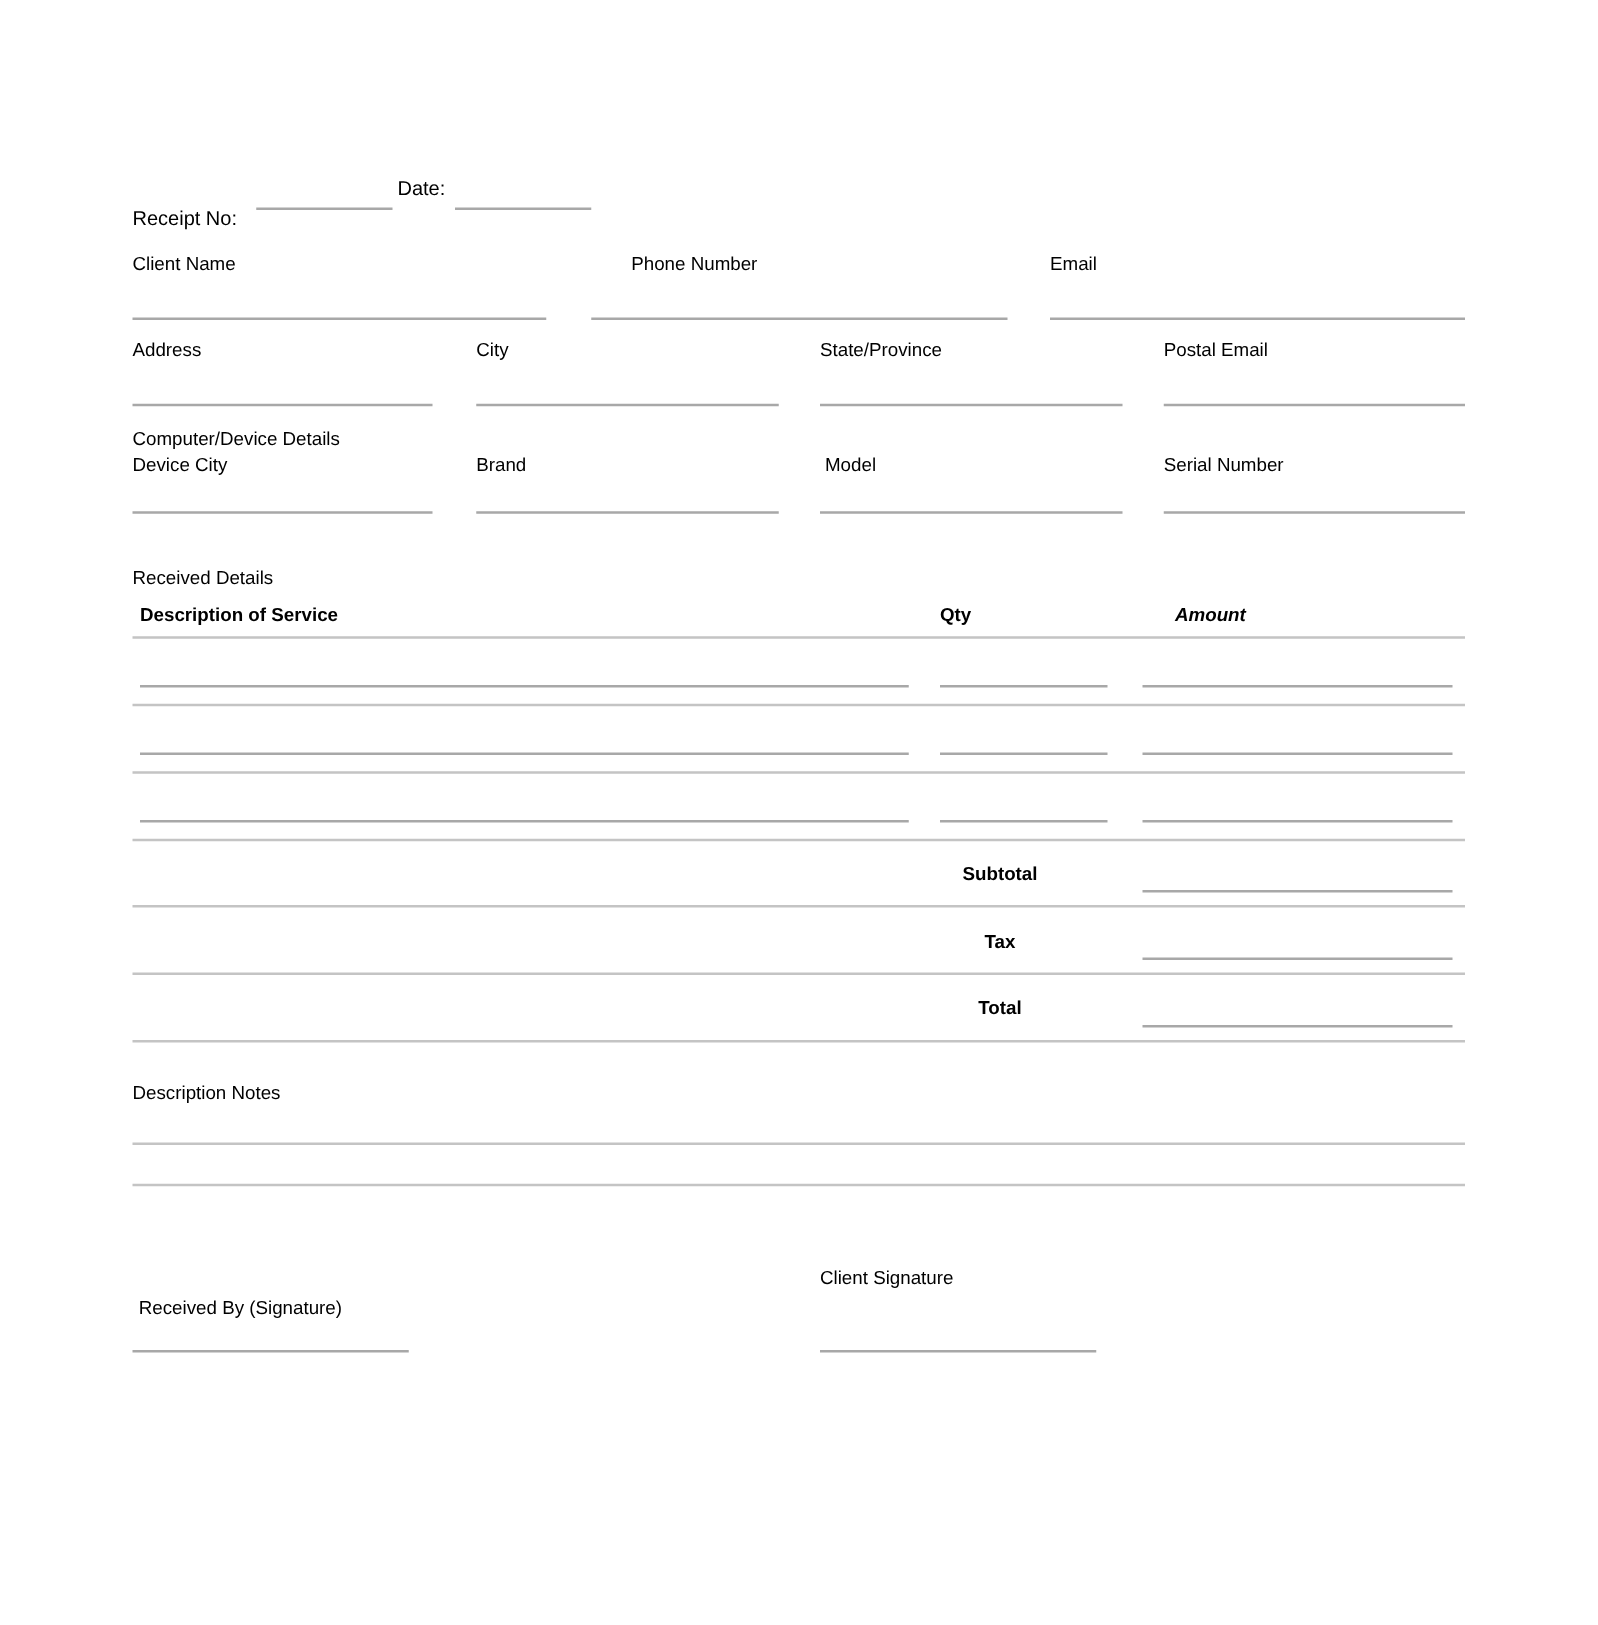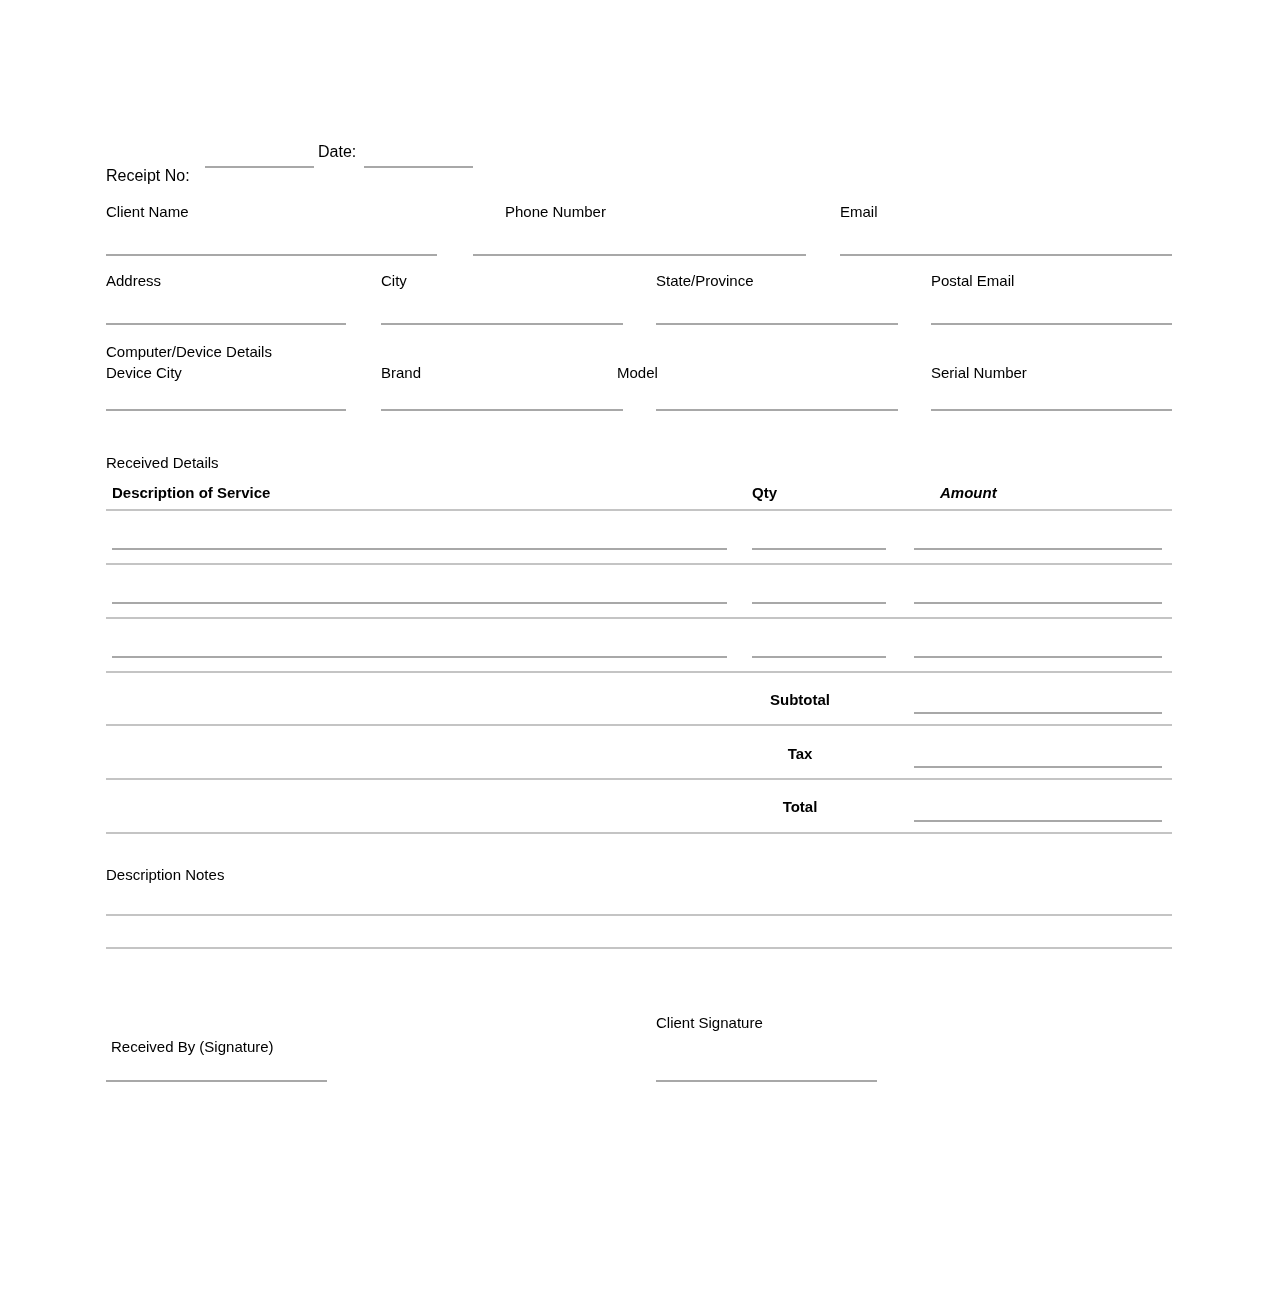--- a/index.html
+++ b/index.html
@@ -50,21 +50,21 @@
   <div class="abs label" style="left:656px;top:272px;">State/Province</div>
   <div class="abs label" style="left:931px;top:272px;">Postal Email</div>
   <div class="fline" style="left:106px;top:323px;width:240px;"></div>
   <div class="fline" style="left:381px;top:323px;width:242px;"></div>
   <div class="fline" style="left:656px;top:323px;width:242px;"></div>
   <div class="fline" style="left:931px;top:323px;width:241px;"></div>
 
   <div class="abs label" style="left:106px;top:343px;">Computer/Device Details</div>
   <div class="abs label" style="left:106px;top:364px;">Device City</div>
   <div class="abs label" style="left:381px;top:364px;">Brand</div>
-  <div class="abs label" style="left:617px;top:364px;">Model</div>
+  <div class="abs label" style="left:660px;top:364px;">Model</div>
   <div class="abs label" style="left:931px;top:364px;">Serial Number</div>
   <div class="fline" style="left:106px;top:409px;width:240px;"></div>
   <div class="fline" style="left:381px;top:409px;width:242px;"></div>
   <div class="fline" style="left:656px;top:409px;width:242px;"></div>
   <div class="fline" style="left:931px;top:409px;width:241px;"></div>
 
   <div class="abs label" style="left:106px;top:454px;">Received Details</div>
   <div class="abs label bold" style="left:112px;top:484px;">Description of Service</div>
   <div class="abs label bold" style="left:752px;top:484px;">Qty</div>
   <div class="abs label bold" style="left:940px;top:484px;font-style:italic;">Amount</div>

